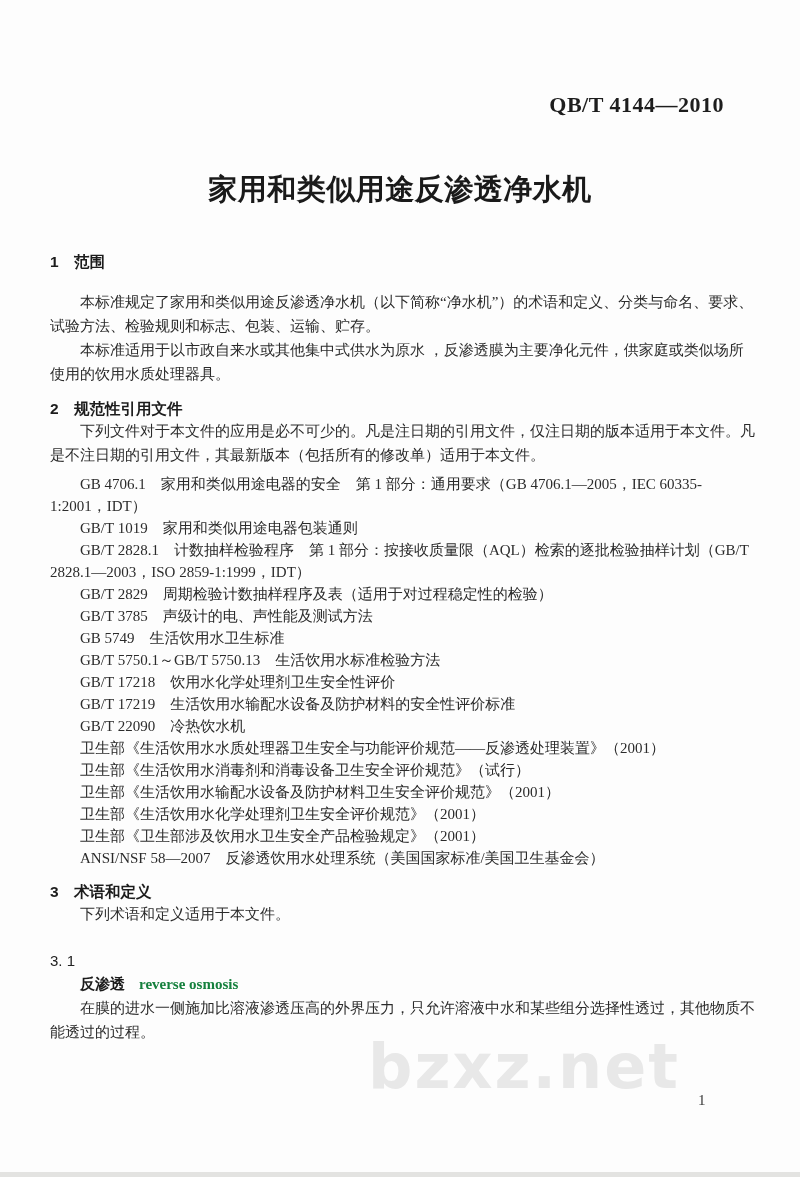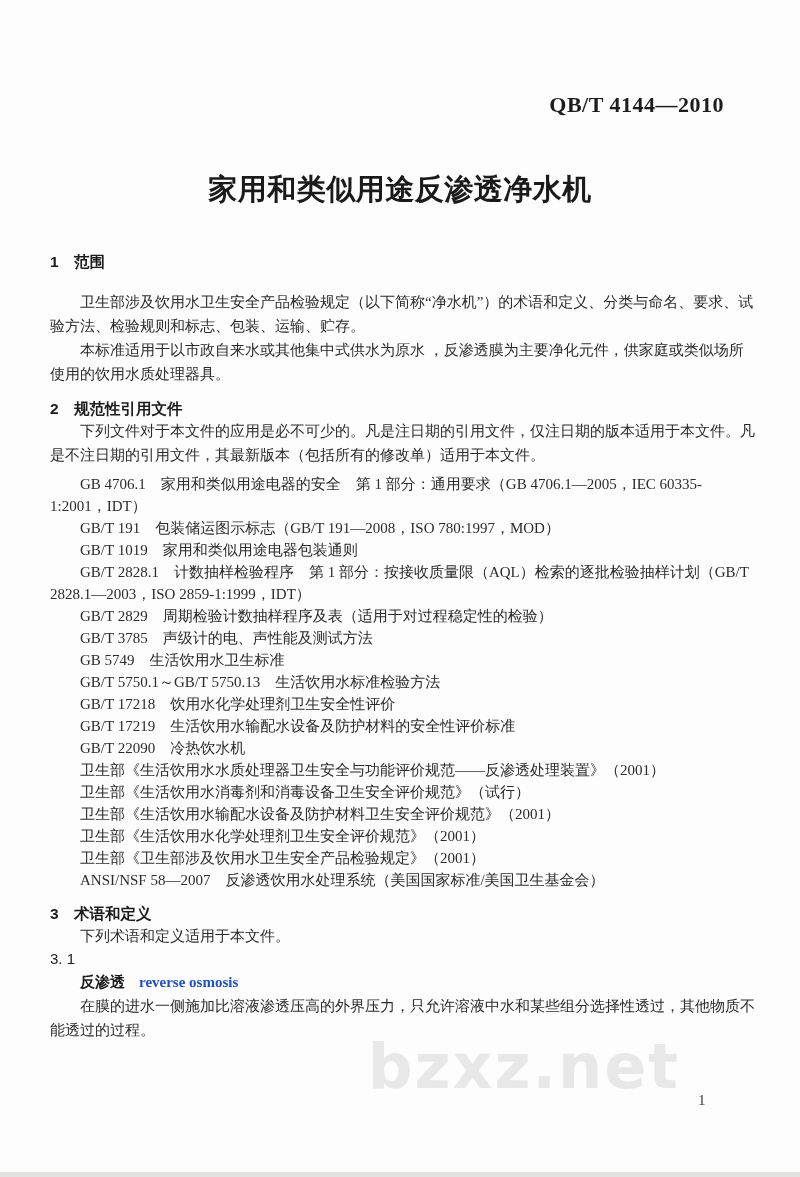--- a/index.html
+++ b/index.html
@@ -66,37 +66,37 @@
   .refs p {
     line-height: 22px;
     text-indent: 2em;
     margin: 0;
   }
   .refs { margin-top: 6px; }
   .term-number {
     font-family: "Liberation Sans", "DejaVu Sans", sans-serif;
     font-size: 15px;
     color: #222;
-    margin-top: 0;
+    margin-top: 24px;
     line-height: 22px;
   }
   .term-line {
     text-indent: 2em;
     line-height: 24px;
     margin: 0;
   }
   .term-zh {
     font-family: "Liberation Sans", "DejaVu Sans", sans-serif;
     font-weight: bold;
     color: #1b1b1b;
   }
   .term-en {
     font-family: "Liberation Serif", serif;
     font-weight: bold;
-    color: #1d4ed8;
+    color: #15803d;
     margin-left: 14px;
   }
   .watermark {
     position: absolute;
     left: 368px; top: 1030px;
     font-family: "DejaVu Sans", "Liberation Sans", sans-serif;
     font-weight: bold;
     font-size: 62px;
     letter-spacing: 2px;
     color: #e8e8e8;
@@ -127,29 +127,28 @@
   <div class="watermark">bzxz.net</div>
 
   <div class="header-code">QB/T 4144—2010</div>
 
   <h1 class="doc-title">家用和类似用途反渗透净水机</h1>
 
   <div class="content">
 
     <h2 class="sec-heading">1　范围</h2>
     <div class="scope-paras">
-      <p class="body-para">卫生部涉及饮用水卫生安全产品检验规定（以下简称“净水机”）的术语和定义、分类与命名、要求、试验方法、检验规则和标志、包装、运输、贮存。</p>
+      <p class="body-para">本标准规定了家用和类似用途反渗透净水机（以下简称“净水机”）的术语和定义、分类与命名、要求、试验方法、检验规则和标志、包装、运输、贮存。</p>
         <p class="body-para">本标准适用于以市政自来水或其他集中式供水为原水 ，反渗透膜为主要净化元件，供家庭或类似场所使用的饮用水质处理器具。</p>
     </div>
 
     <h2 class="sec-heading mt">2　规范性引用文件</h2>
     <p class="body-para intro-gap">下列文件对于本文件的应用是必不可少的。凡是注日期的引用文件，仅注日期的版本适用于本文件。凡是不注日期的引用文件，其最新版本（包括所有的修改单）适用于本文件。</p>
     <div class="refs">
       <p>GB 4706.1　家用和类似用途电器的安全　第 1 部分：通用要求（GB 4706.1—2005，IEC 60335-1:2001，IDT）</p>
-        <p>GB/T 191　包装储运图示标志（GB/T 191—2008，ISO 780:1997，MOD）</p>
         <p>GB/T 1019　家用和类似用途电器包装通则</p>
         <p>GB/T 2828.1　计数抽样检验程序　第 1 部分：按接收质量限（AQL）检索的逐批检验抽样计划（GB/T 2828.1—2003，ISO 2859-1:1999，IDT）</p>
         <p>GB/T 2829　周期检验计数抽样程序及表（适用于对过程稳定性的检验）</p>
         <p>GB/T 3785　声级计的电、声性能及测试方法</p>
         <p>GB 5749　生活饮用水卫生标准</p>
         <p>GB/T 5750.1～GB/T 5750.13　生活饮用水标准检验方法</p>
         <p>GB/T 17218　饮用水化学处理剂卫生安全性评价</p>
         <p>GB/T 17219　生活饮用水输配水设备及防护材料的安全性评价标准</p>
         <p>GB/T 22090　冷热饮水机</p>
         <p>卫生部《生活饮用水水质处理器卫生安全与功能评价规范——反渗透处理装置》（2001）</p>

